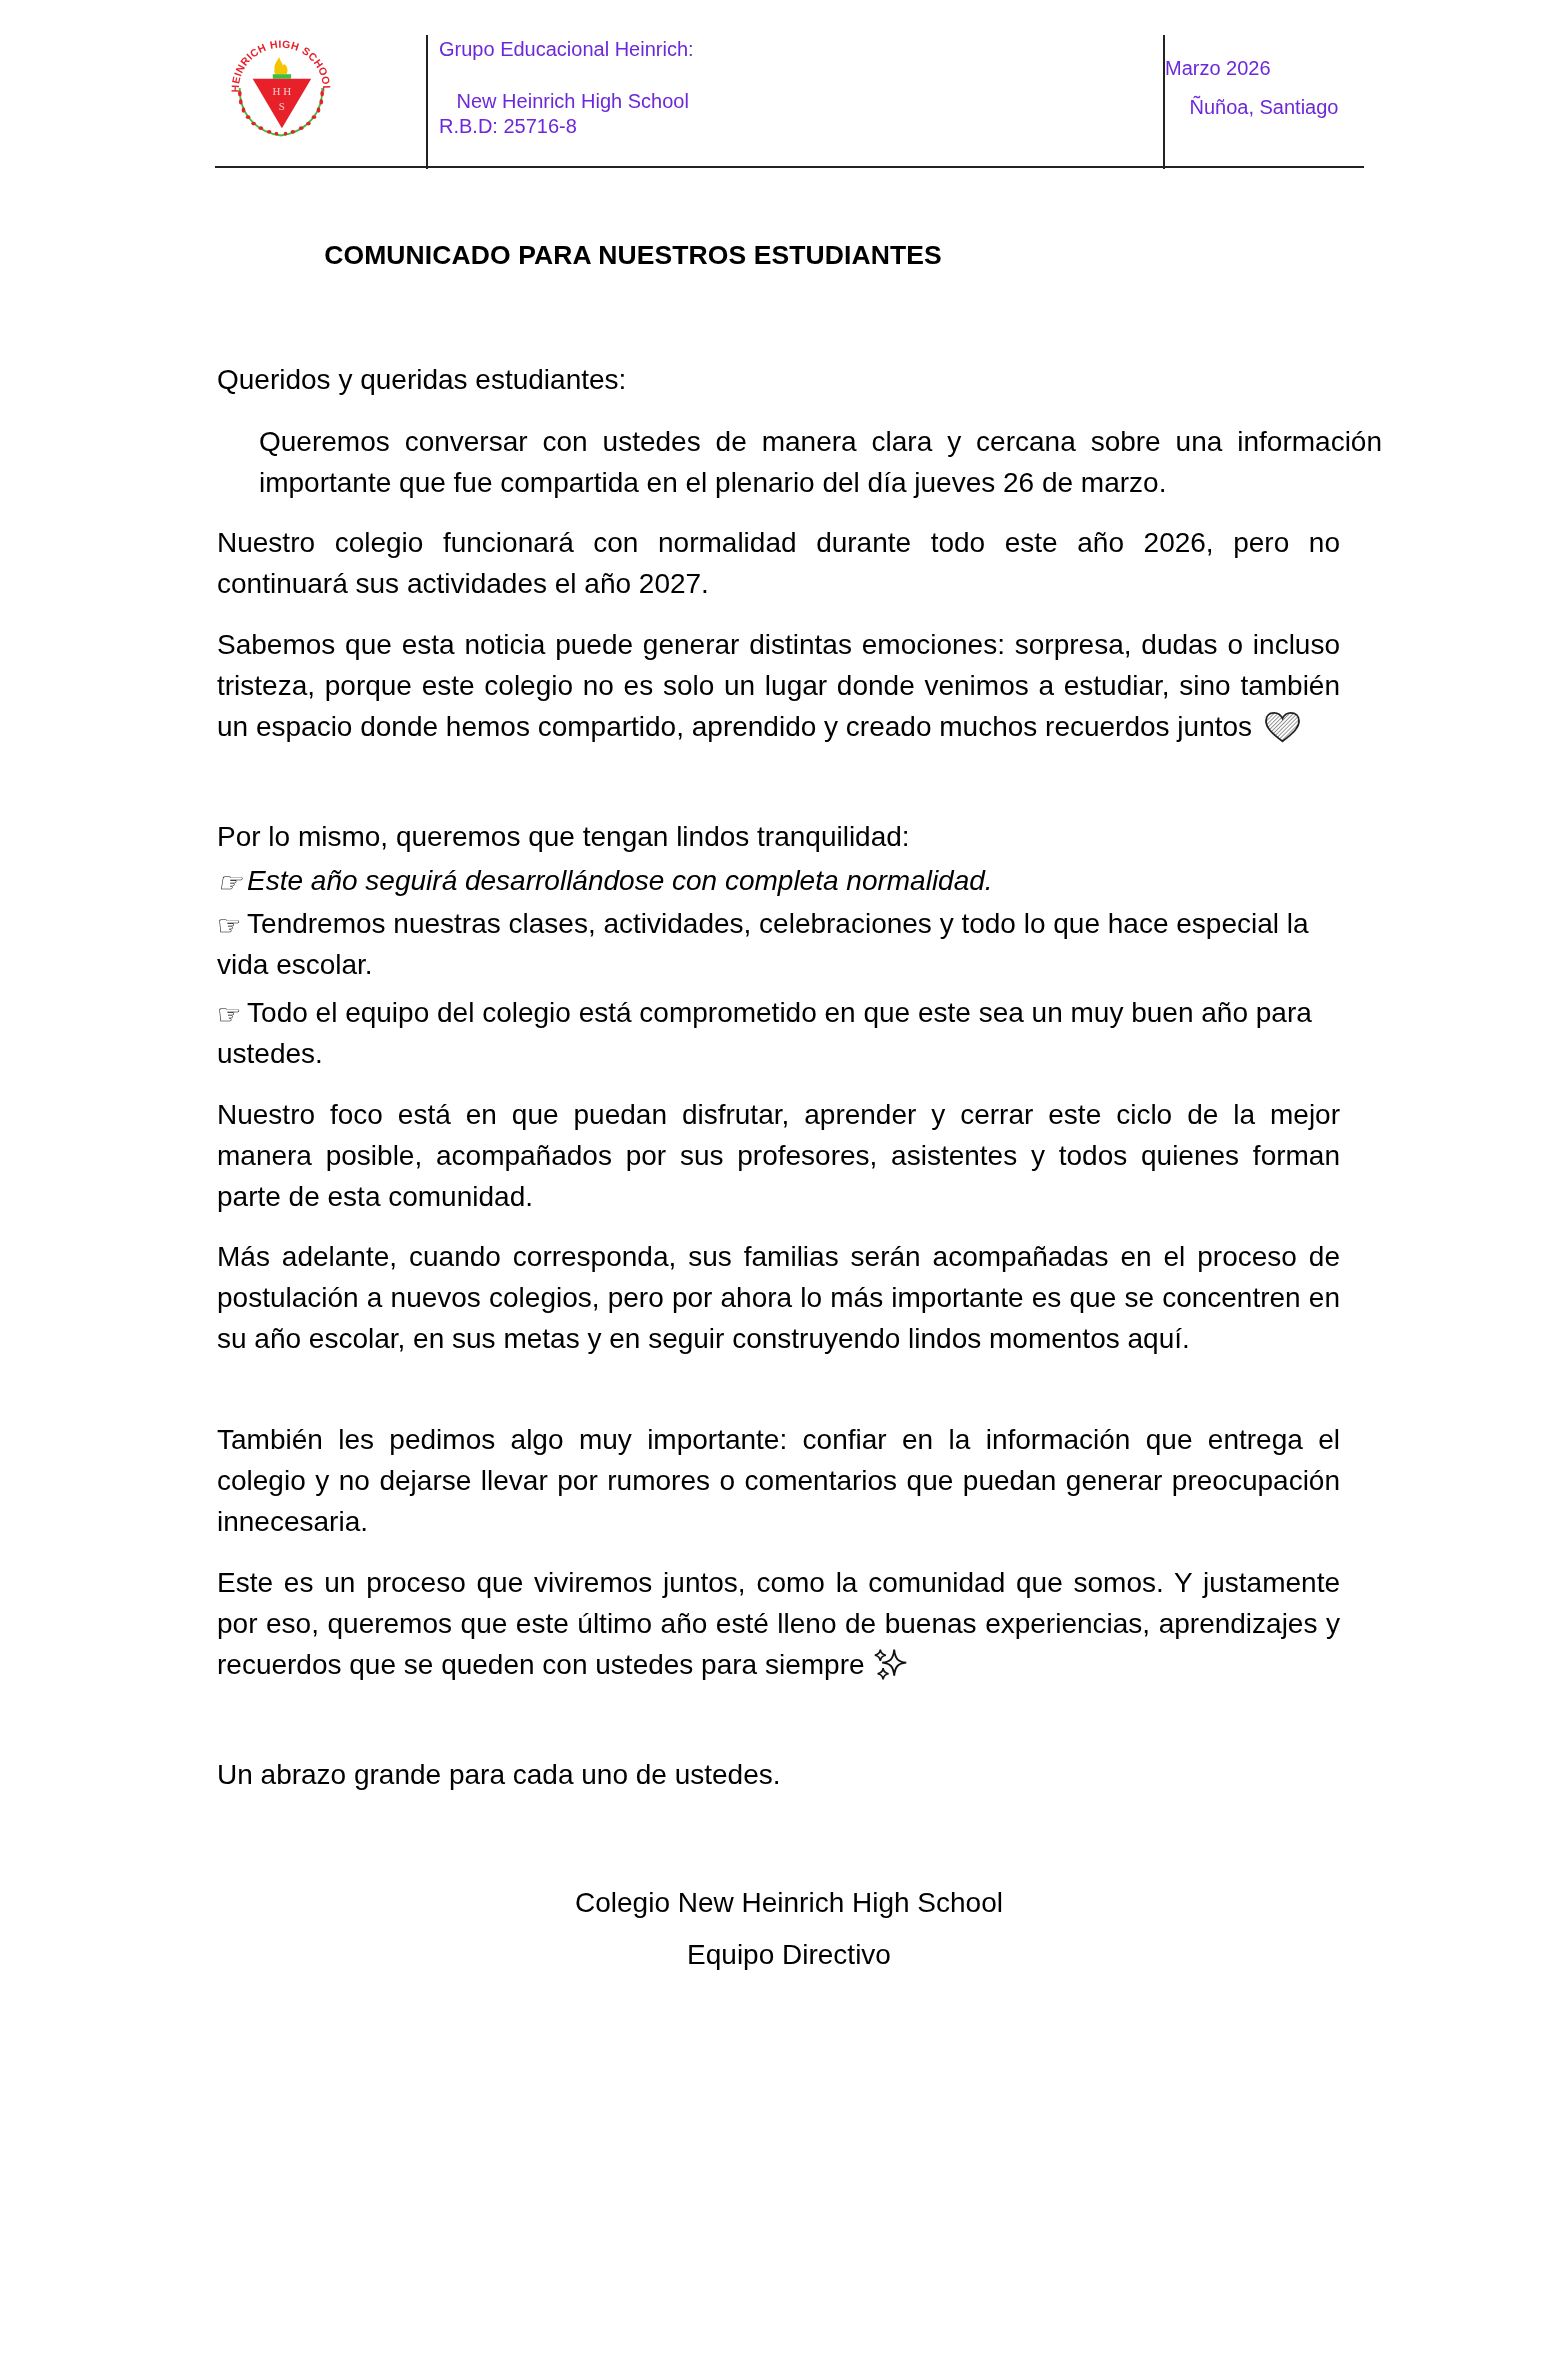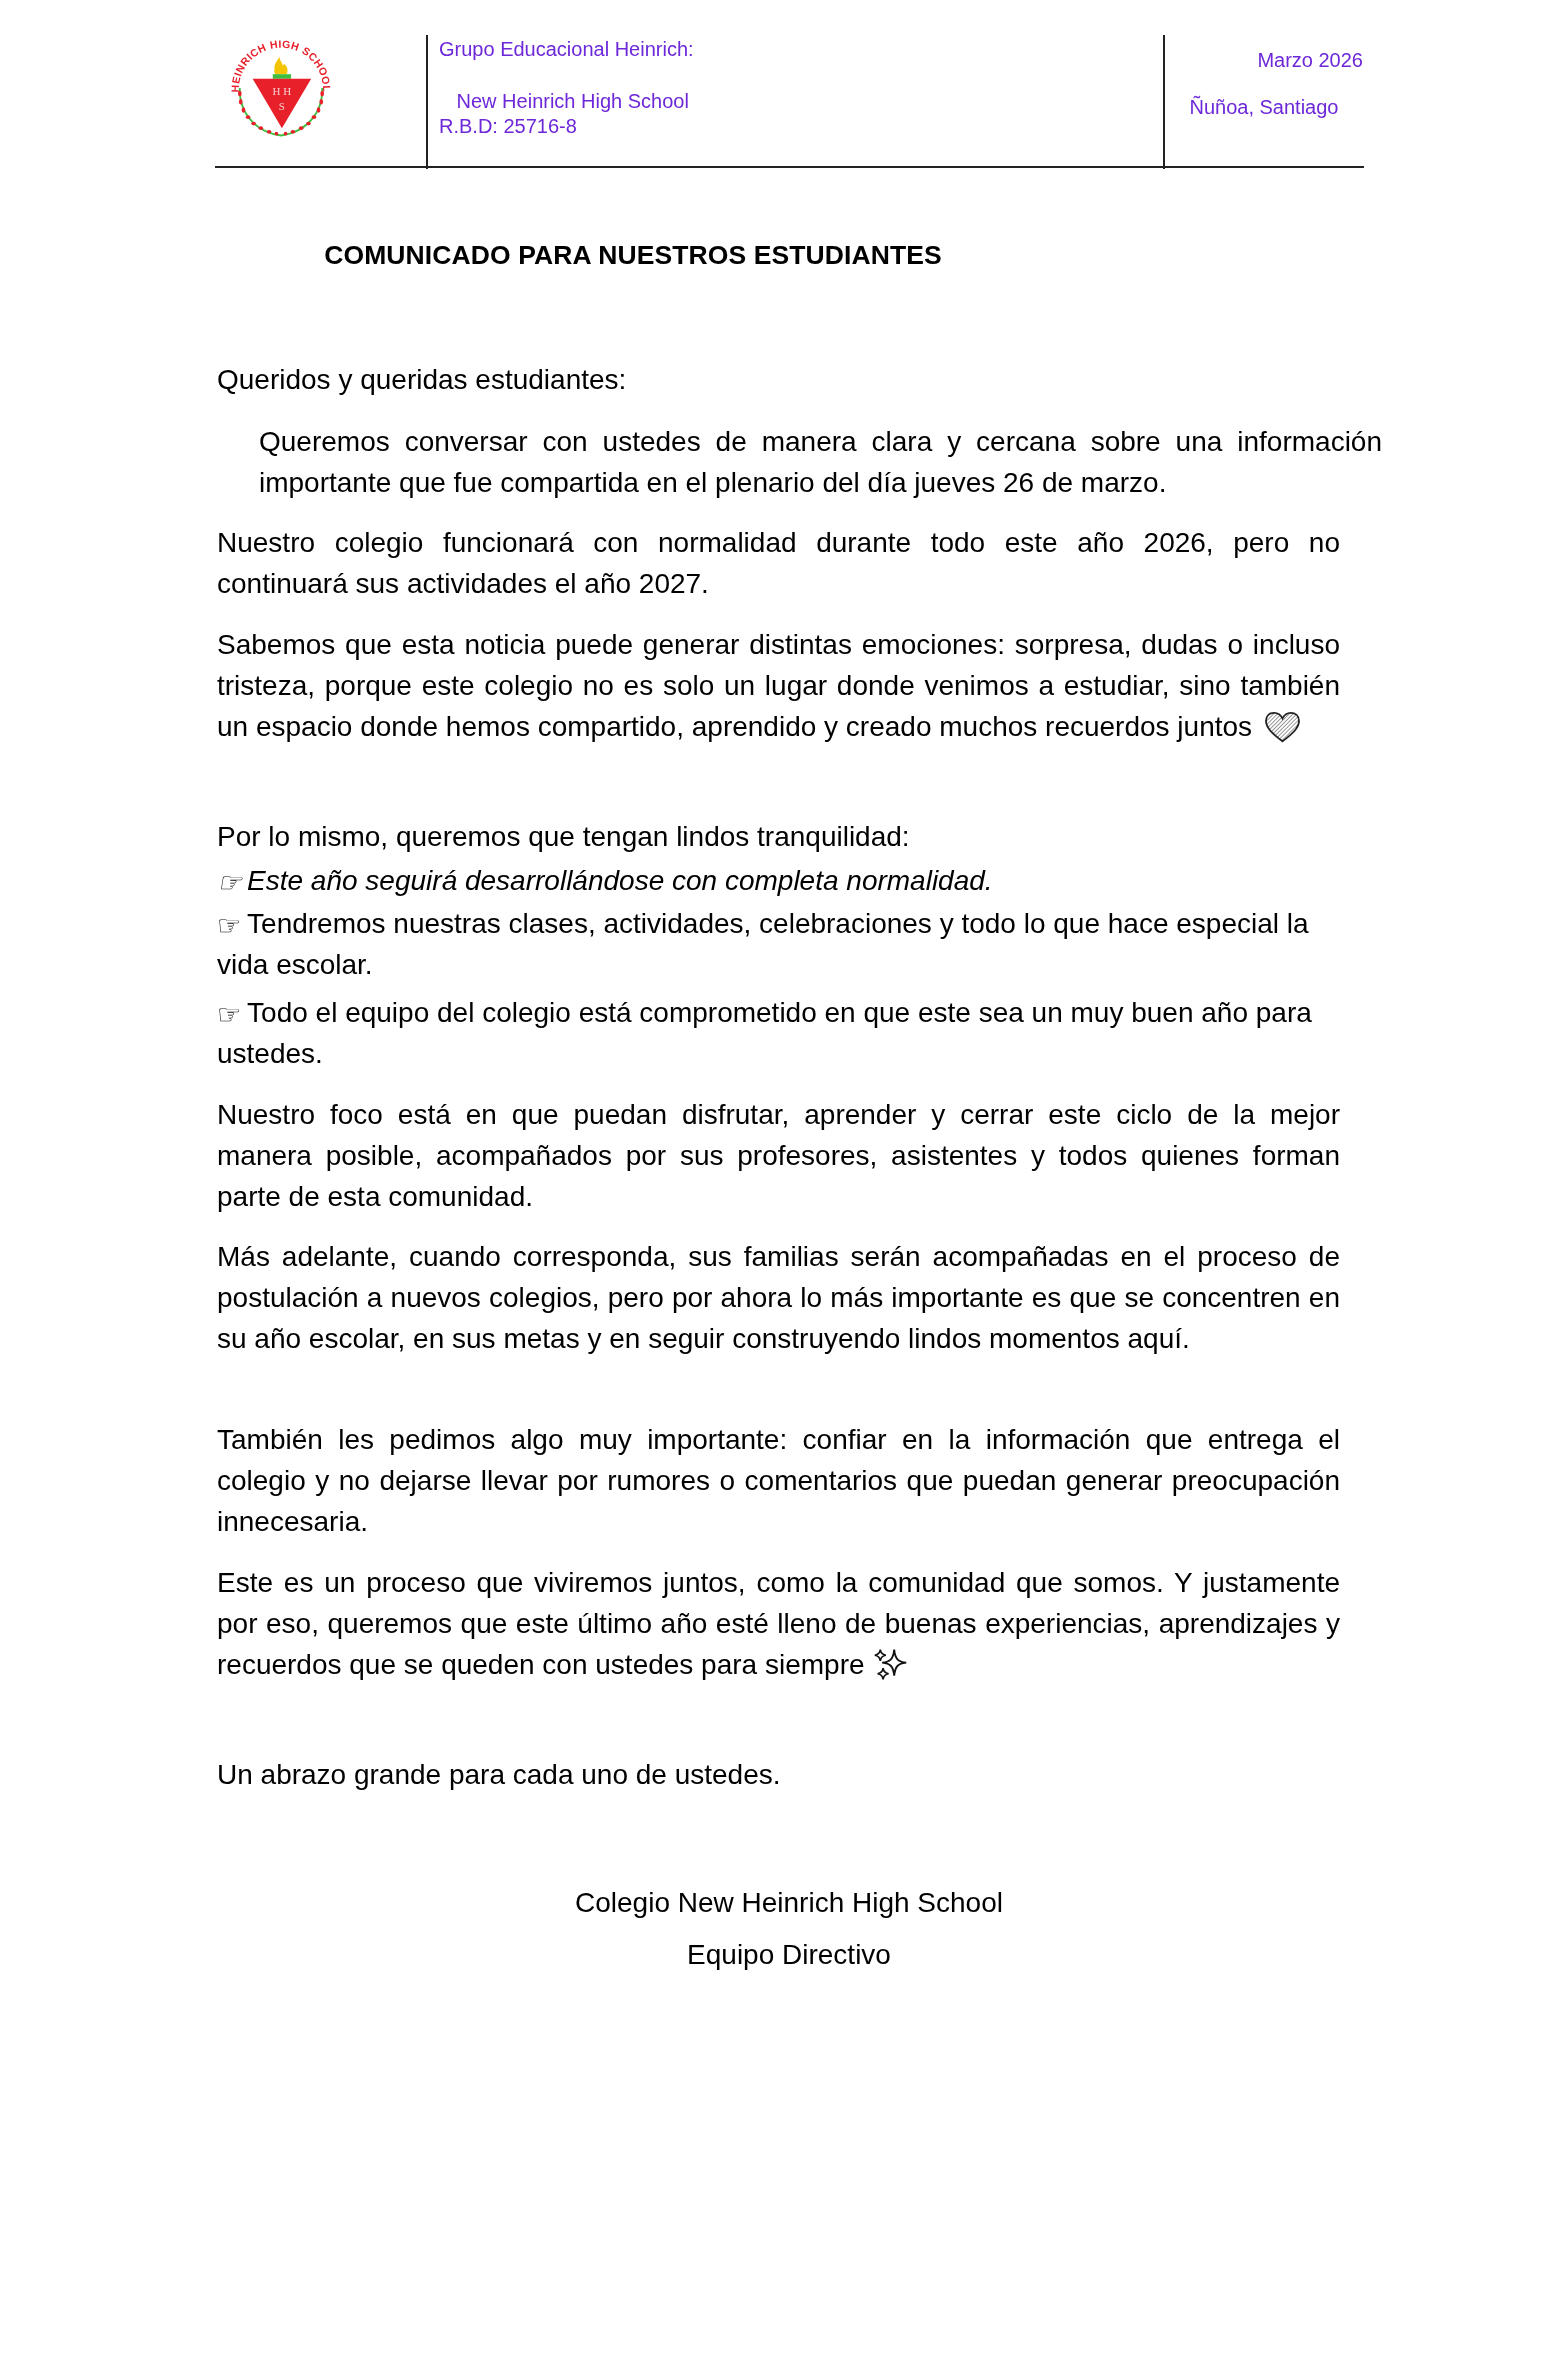--- a/index.html
+++ b/index.html
@@ -60,21 +60,21 @@
   </svg>
 
   <div class="hline" style="left:426px;top:35px;width:1.8px;height:134px;"></div>
   <div class="hline" style="left:1163px;top:35px;width:1.8px;height:134px;"></div>
   <div class="hline" style="left:215px;top:166px;width:1149px;height:1.8px;"></div>
 
   <div class="hdr-text" style="left:439px;top:37px;">Grupo Educacional Heinrich:</div>
   <div class="hdr-text" style="left:451px;top:65px;margin-top:24px;"> New Heinrich High School</div>
   <div class="hdr-text" style="left:439px;top:114px;">R.B.D: 25716-8</div>
 
-  <div class="hdr-text" style="left:1165px;width:198px;text-align:right;top:48px;">Marzo 2026</div>
+  <div class="hdr-text" style="left:1165px;width:198px;text-align:left;top:56px;">Marzo 2026</div>
   <div class="hdr-text" style="left:1165px;width:198px;text-align:center;top:95px;">Ñuñoa, Santiago</div>
 </div>
 
 <div class="title">COMUNICADO PARA NUESTROS ESTUDIANTES</div>
 
 <div class="para left" style="top:359px;">Queridos y queridas estudiantes:</div>
 
 <div class="para" style="top:421px;margin-left:42px;">Queremos conversar con ustedes de manera clara y cercana sobre una información importante que fue compartida en el plenario del día jueves 26 de marzo.</div>
 
 <div class="para" style="top:522px;">Nuestro colegio funcionará con normalidad durante todo este año 2026, pero no continuará sus actividades el año 2027.</div>

